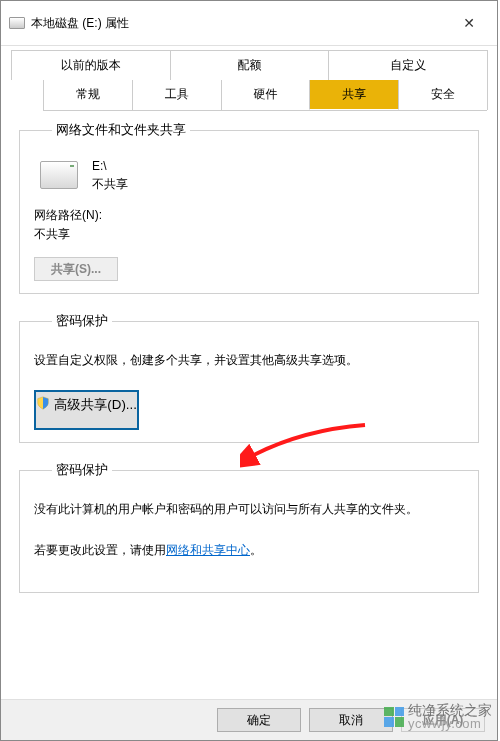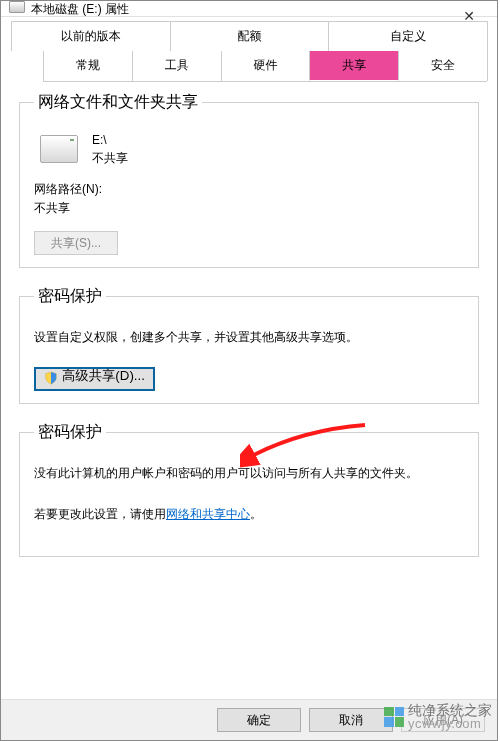--- a/index.html
+++ b/index.html
@@ -16,22 +16,23 @@
   }
   .window {
     width: 498px;
     height: 741px;
     border: 1px solid #888;
     background: #fff;
     display: flex;
     flex-direction: column;
   }
   .titlebar {
-    height: 16px;
-    display: flex;
+    height: 45px;
+    display: flex;
+    align-items: center;
     padding: 0 8px;
     border-bottom: 1px solid #e0e0e0;
   }
   .titlebar .drive-icon {
     width: 16px; height: 12px;
     background: linear-gradient(#fff,#ccc);
     border: 1px solid #999;
     margin-right: 6px;
     border-radius: 1px;
   }
@@ -52,42 +53,43 @@
     border: 1px solid #ccc;
     border-bottom: none;
     background: #fff;
     font-size: 12px;
     margin-right: -1px;
   }
   .tab-row2 .tab {
     border-top: none;
   }
   .tab.active {
-    background: #ec4899;
+    background: #eab308;
     border-bottom: 1px solid #fff;
     position: relative;
     z-index: 2;
   }
   .tab-row2 {
     border-bottom: 1px solid #ccc;
     margin-left: 32px;
   }
   .content {
     padding: 10px 18px;
     flex: 1;
     overflow: hidden;
   }
   fieldset.group {
     border: 1px solid #d0d0d0;
     margin: 0 0 18px 0;
     padding: 12px 14px;
   }
   fieldset.group legend {
     padding: 0 4px;
-    font-size: 16px;
+    font-size: 13px;
+    margin-left: 18px;
   }
   .drive-display {
     display: flex;
     align-items: center;
     gap: 14px;
     margin: 6px 0 14px 6px;
   }
   .drive-big-icon {
     width: 38px; height: 28px;
     background: linear-gradient(#fff,#d8d8d8);
@@ -114,29 +116,30 @@
     padding: 4px 16px;
     font-size: 12px;
     font-family: inherit;
     min-width: 80px;
     height: 24px;
   }
   .btn.disabled {
     color: #888;
     background: #efefef;
     border-color: #ccc;
+    font-weight: bold;
   }
   .desc { margin: 8px 0 20px 0; line-height: 1.7; }
   .btn-adv {
     border: 2px solid #0a64a0;
     background: #e1e1e1;
-    padding: 4px 8px;
-    height: 24px;
+    padding: 4px 0;
+    height: 40px;
     display: inline-flex;
-    align-items: flex-end;
+    align-items: flex-start;
     gap: 4px;
   }
   .shield {
     width: 14px; height: 14px;
     display: inline-block;
   }
   .link { color: #0066cc; text-decoration: underline; cursor: pointer; }
   .footer {
     display: flex;
     justify-content: flex-end;

